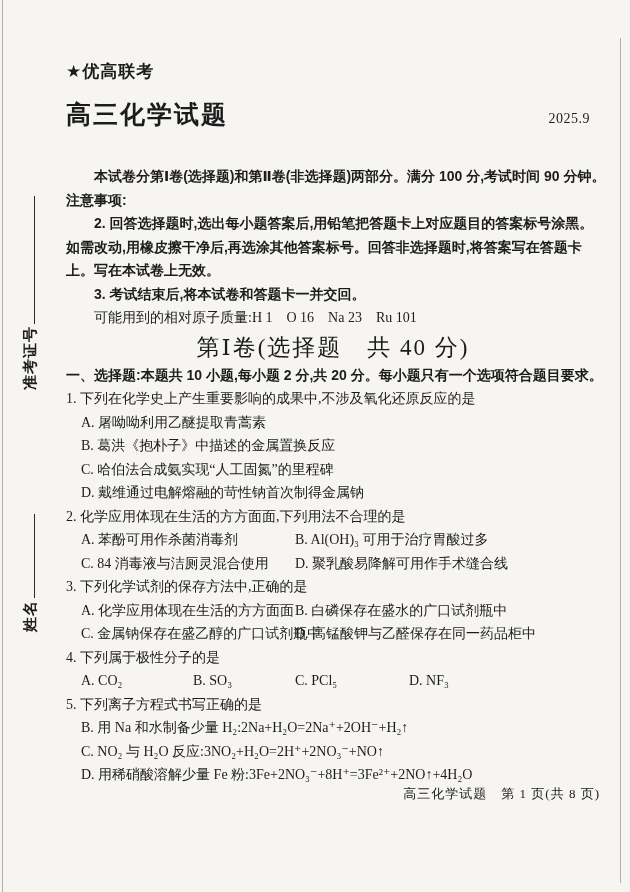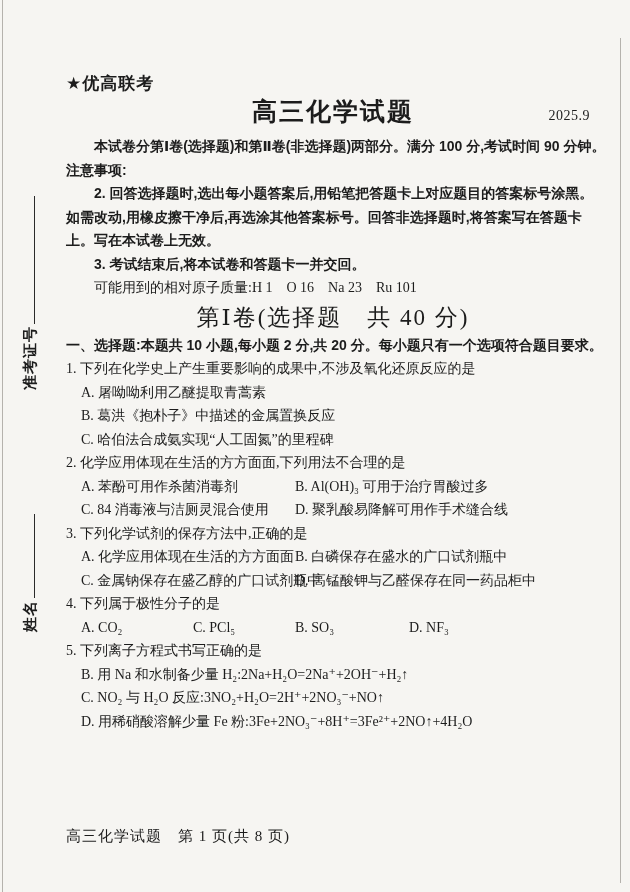--- a/index.html
+++ b/index.html
@@ -17,39 +17,39 @@
     transform:rotate(-90deg);transform-origin:0 0;
     font-family:"Liberation Sans","DejaVu Sans",sans-serif;
     font-weight:700;font-size:15px;letter-spacing:1px;
   }
   .seal .blank{display:inline-block;border-bottom:1.3px solid #2a2a2a;height:5px;margin-left:2px;}
   .seal-examno{left:21px;top:390px;}
   .seal-examno .blank{width:128px;}
   .seal-name{left:21px;top:632px;}
   .seal-name .blank{width:84px;}
 
-  .content{position:absolute;left:66px;top:12px;width:534px;}
+  .content{position:absolute;left:66px;top:0;width:534px;}
   .league{margin-top:60px;font-family:"Liberation Sans","DejaVu Sans",sans-serif;
           font-weight:700;font-size:17px;letter-spacing:1px;}
-  .title-row{position:relative;height:38px;text-align:center;font-family:Liberation Serif, serif;}
+  .title-row{position:relative;margin-top:15px;height:38px;font-family:Liberation Serif, serif;}
   .title{font-size:25px;font-weight:700;letter-spacing:2px;}
   .date{position:absolute;right:10px;top:13px;font-size:14px;letter-spacing:.5px;font-weight:400;}
 
   .line{font-size:14px;line-height:23.5px;white-space:nowrap;}
   .hei{font-family:"Liberation Sans","DejaVu Sans",sans-serif;font-weight:700;}
   .ind{text-indent:2em;}
-  .front{margin-top:2px;}
+  .front{margin-top:29px;}
 
   .sec-head{margin:3px 0 1px;text-align:center;font-size:23px;line-height:30px;letter-spacing:2px;}
   .opts{padding-left:15px;}
   .grid2{display:grid;grid-template-columns:214px auto;}
   .grid4{display:grid;grid-template-columns:112px 102px 114px auto;}
 
-  .footer{position:absolute;left:66px;top:827px;width:534px;text-align:left;
-          font-size:15px;letter-spacing:1px;}
+  .footer{position:absolute;left:66px;top:785px;width:534px;text-align:right;
+          font-size:13px;letter-spacing:1px;}
 </style>
 </head>
 <body>
 
 <div class="page">
   <div class="scan-edge-left"></div>
   <div class="scan-edge-right"></div>
 
   <div class="seal seal-examno">
     <span>准考证号</span><span class="blank"></span>
@@ -78,20 +78,21 @@
 
     <div class="sec-head">第Ⅰ卷(选择题　共 40 分)</div>
     <div class="line hei">一、选择题:本题共 10 小题,每小题 2 分,共 20 分。每小题只有一个选项符合题目要求。</div>
 
     <div class="q">
       <div class="line">1. 下列在化学史上产生重要影响的成果中,不涉及氧化还原反应的是</div>
       <div class="opts">
         <div class="line">A. 屠呦呦利用乙醚提取青蒿素</div>
         <div class="line">B. 葛洪《抱朴子》中描述的金属置换反应</div>
         <div class="line">C. 哈伯法合成氨实现“人工固氮”的里程碑</div>
+        <div class="line">D. 戴维通过电解熔融的苛性钠首次制得金属钠</div>
       </div>
     </div>
 
     <div class="q">
       <div class="line">2. 化学应用体现在生活的方方面面,下列用法不合理的是</div>
       <div class="opts grid2">
         <div class="line">A. 苯酚可用作杀菌消毒剂</div>
         <div class="line">B. Al(OH)₃ 可用于治疗胃酸过多</div>
         <div class="line">C. 84 消毒液与洁厕灵混合使用</div>
         <div class="line">D. 聚乳酸易降解可用作手术缝合线</div>
@@ -105,22 +106,22 @@
         <div class="line">B. 白磷保存在盛水的广口试剂瓶中</div>
         <div class="line">C. 金属钠保存在盛乙醇的广口试剂瓶中</div>
         <div class="line">D. 高锰酸钾与乙醛保存在同一药品柜中</div>
       </div>
     </div>
 
     <div class="q">
       <div class="line">4. 下列属于极性分子的是</div>
       <div class="opts grid4">
         <div class="line">A. CO₂</div>
+        <div class="line">B. SO₃</div>
         <div class="line">C. PCl₅</div>
-        <div class="line">B. SO₃</div>
         <div class="line">D. NF₃</div>
       </div>
     </div>
 
     <div class="q">
       <div class="line">5. 下列离子方程式书写正确的是</div>
       <div class="opts">
         <div class="line">B. 用 Na 和水制备少量 H₂:2Na+H₂O=2Na⁺+2OH⁻+H₂↑</div>
         <div class="line">C. NO₂ 与 H₂O 反应:3NO₂+H₂O=2H⁺+2NO₃⁻+NO↑</div>
         <div class="line">D. 用稀硝酸溶解少量 Fe 粉:3Fe+2NO₃⁻+8H⁺=3Fe²⁺+2NO↑+4H₂O</div>

